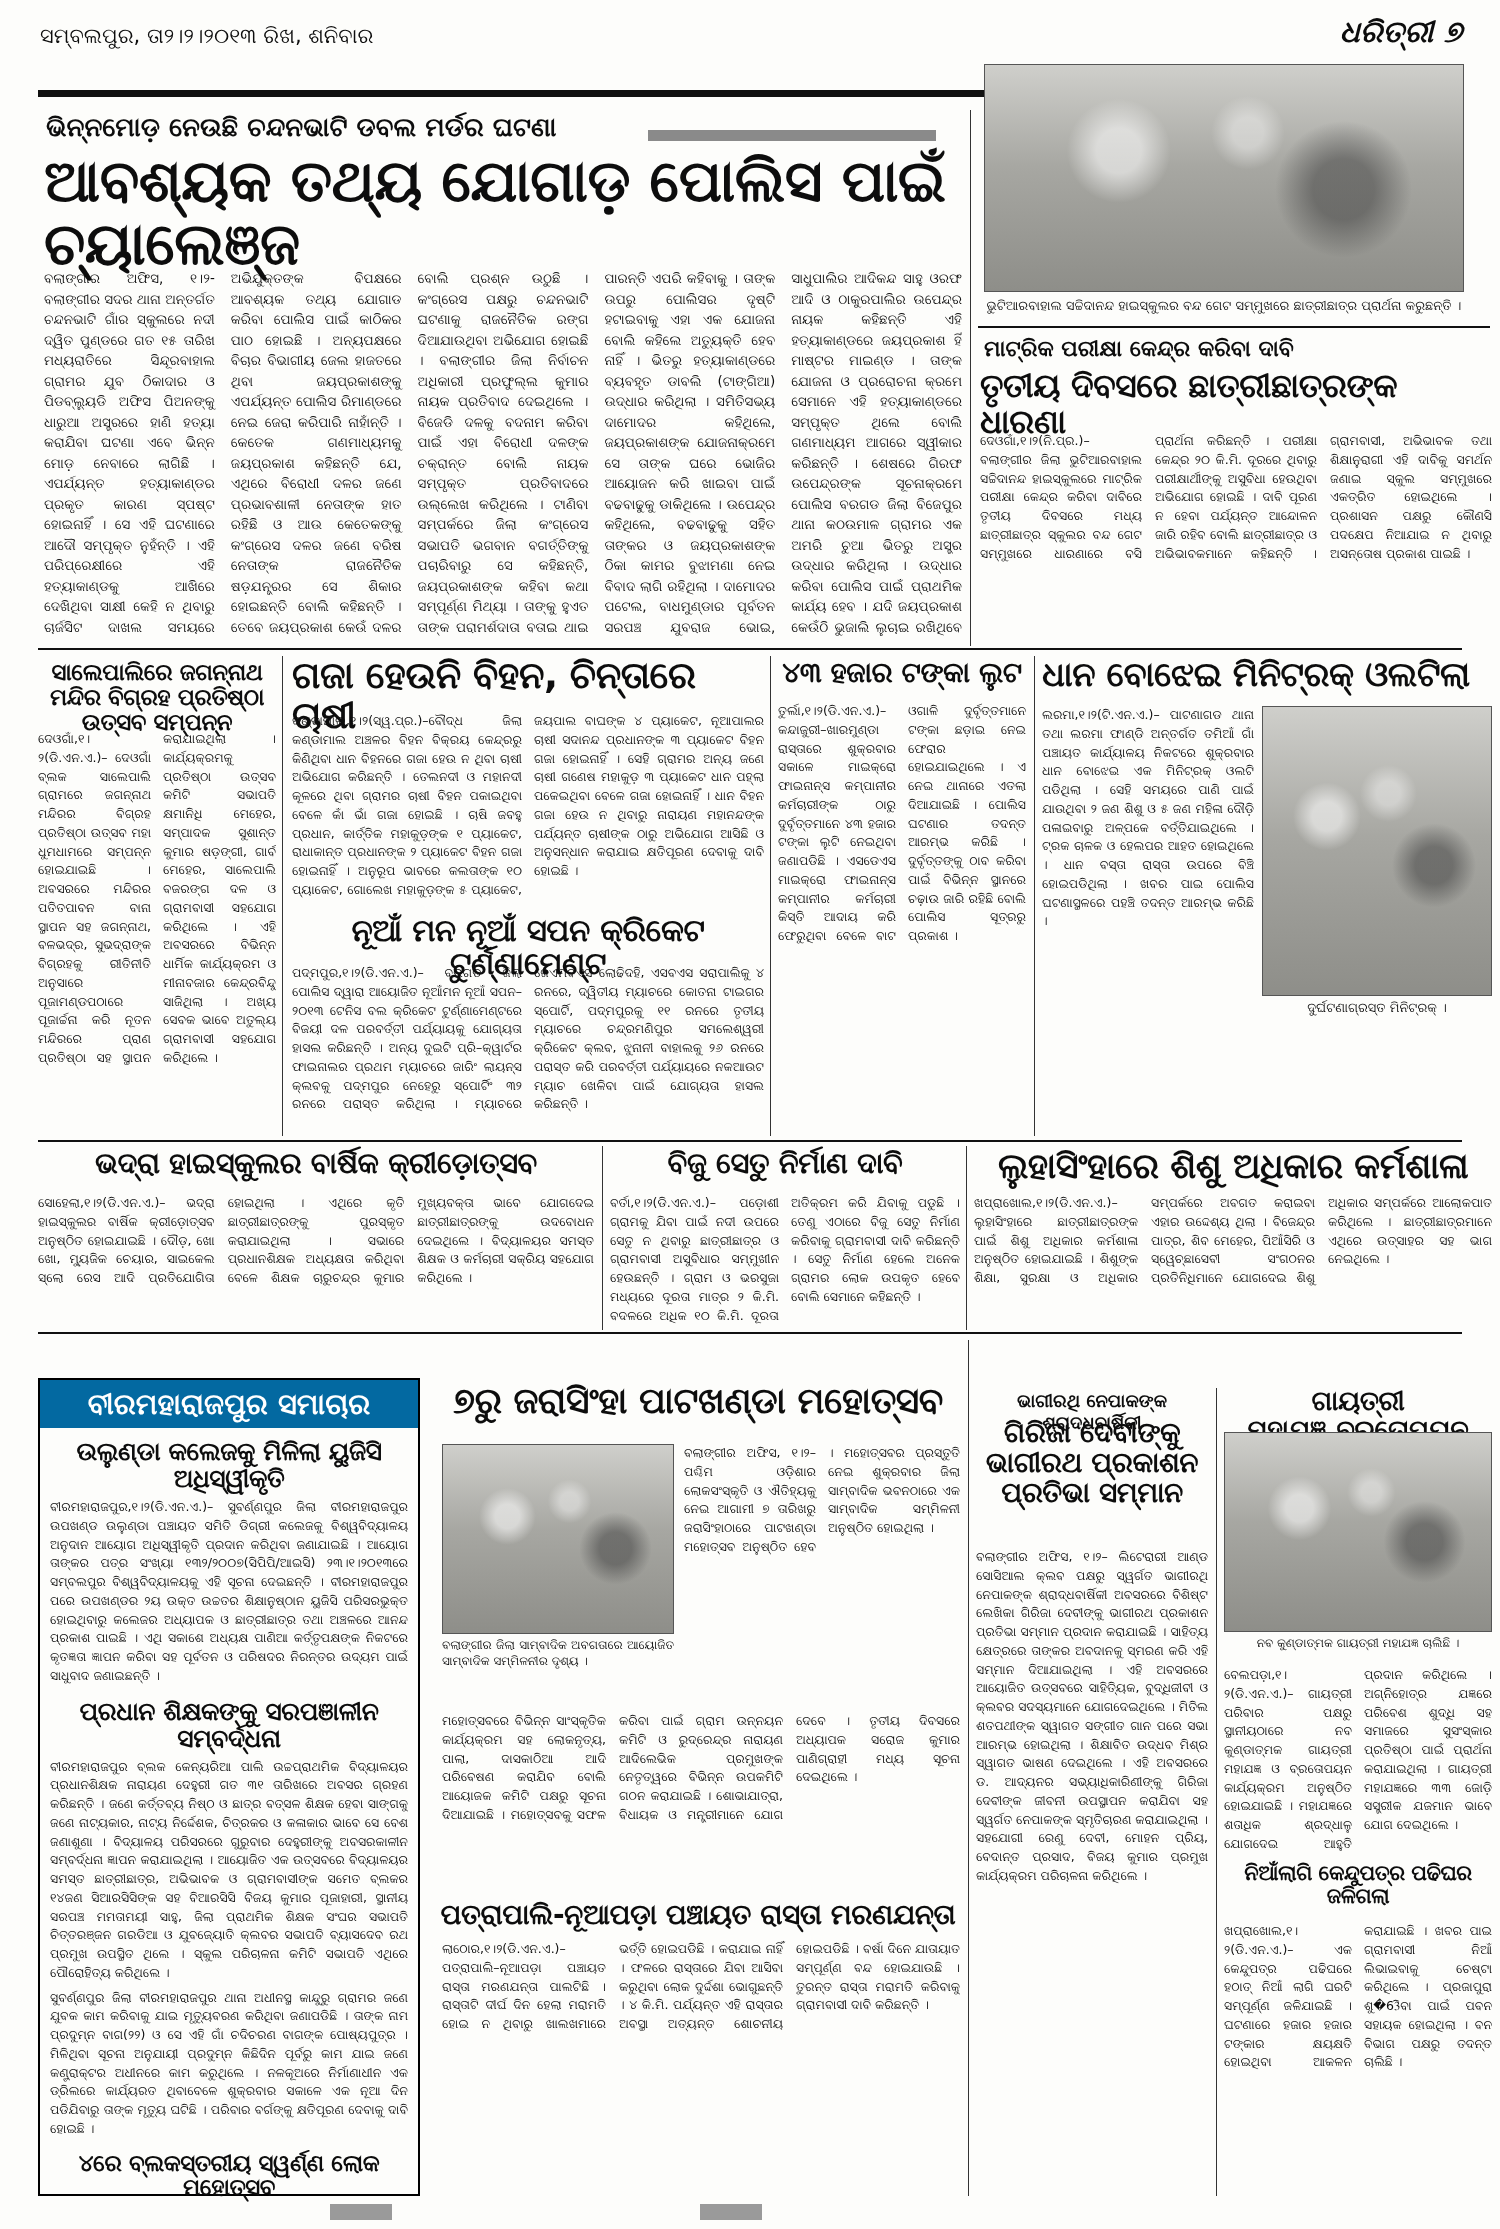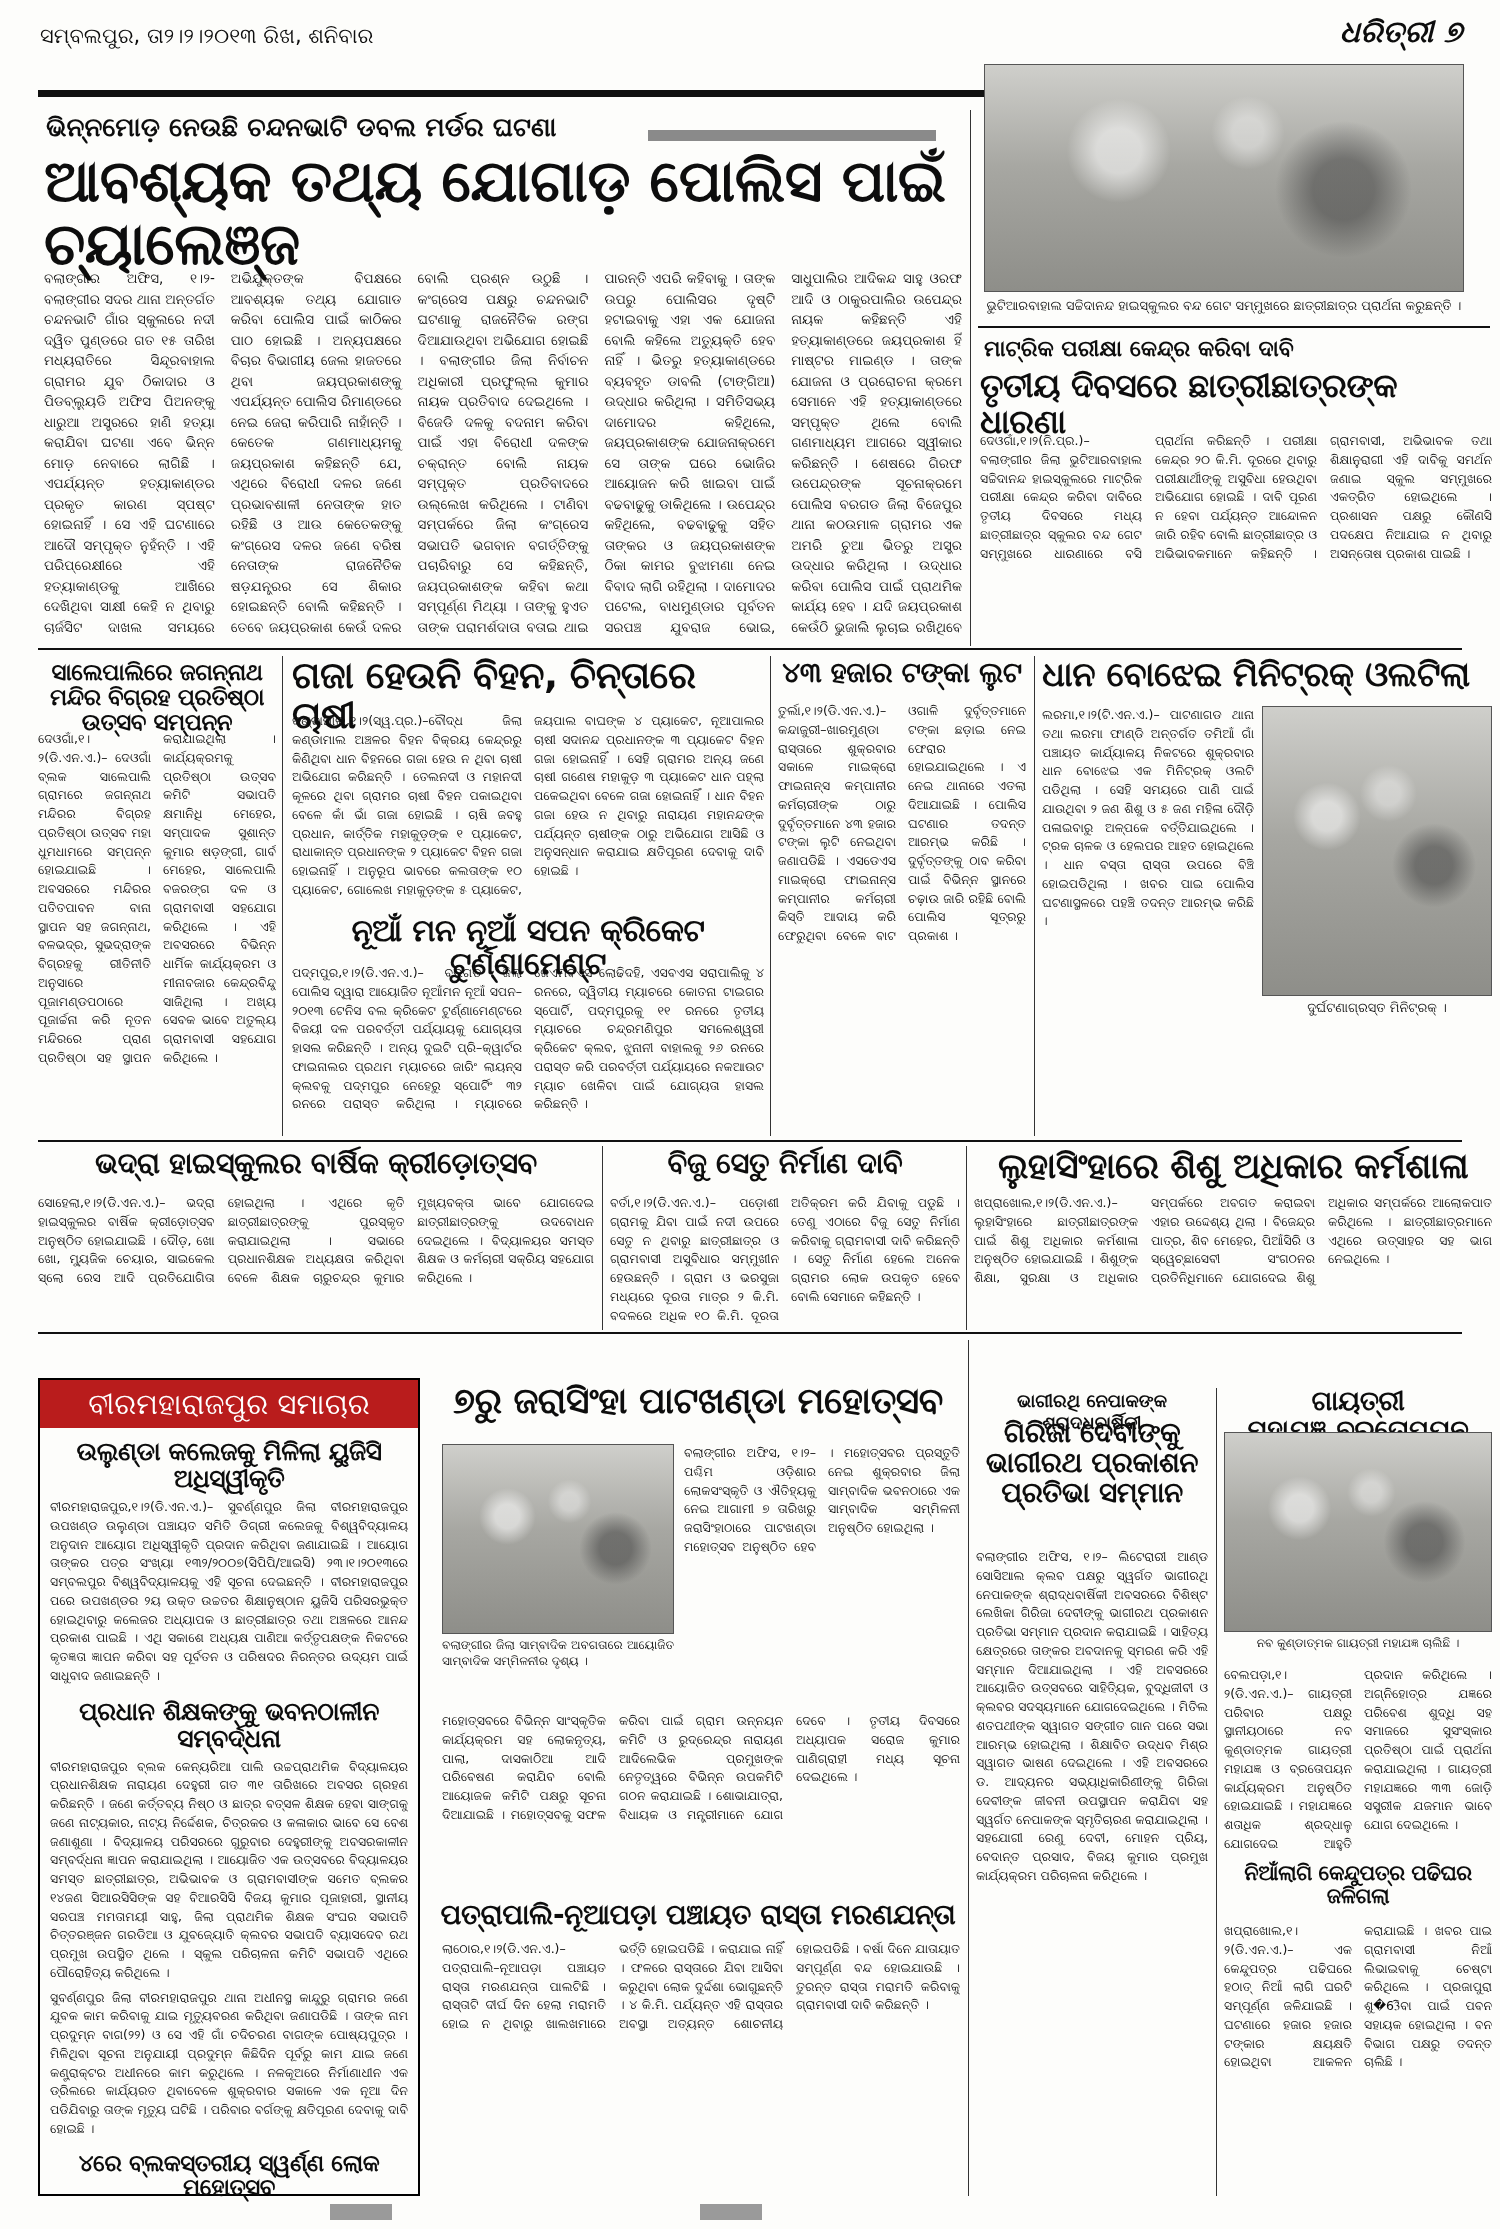--- a/index.html
+++ b/index.html
@@ -21,21 +21,21 @@
   .photo{
     background:
       radial-gradient(circle at 28% 38%, rgba(255,255,255,.55) 0 6%, rgba(255,255,255,0) 14%),
       radial-gradient(circle at 55% 30%, rgba(255,255,255,.4) 0 5%, rgba(255,255,255,0) 12%),
       radial-gradient(circle at 75% 55%, rgba(60,60,60,.5) 0 8%, rgba(60,60,60,0) 18%),
       linear-gradient(180deg,#cfcfcb 0%,#a7a7a2 45%,#8e8e89 100%);
     border:1px solid #555;box-sizing:border-box;
   }
   .caption{font-size:13px;line-height:1.3;}
   .banner{
-    background:#b91c1c;color:#fff;font-weight:normal;display:flex;
+    background:#0369a1;color:#fff;font-weight:bold;display:flex;
     align-items:center;justify-content:center;
   }
   .box{border:2px solid #000;box-sizing:border-box;background:#fdfdfb;}
   .cols2{column-count:2;column-gap:12px;}
   .cols3{column-count:3;column-gap:13px;}
   .cols5{column-count:5;column-gap:16px;}
   .kbar{background:#8a8a8a;}
   .footer-mark{background:#9a9a9a;}
 </style>
 </head>
@@ -98,21 +98,21 @@
 
   <div class="abs hrule" style="left:38px;top:1332px;width:1424px;height:2px;"></div>
 
   <div class="abs box" style="left:38px;top:1378px;width:382px;height:818px;padding:0 10px;">
     <div class="banner" style="margin:0 -10px;height:48px;font-size:29px;">ବୀରମହାରାଜପୁର ସମାଚାର</div>
     <div>
       <div class="headline center" style="font-size:25px;margin-top:10px;">ଉଲୁଣ୍ଡା କଲେଜକୁ ମିଳିଲା ୟୁଜିସି ଅଧିସ୍ୱୀକୃତି</div>
       <div class="body-sm just" style="margin-top:6px;">ବୀରମହାରାଜପୁର,୧।୨(ଡି.ଏନ.ଏ.)– ସୁବର୍ଣ୍ଣପୁର ଜିଲା ବୀରମହାରାଜପୁର ଉପଖଣ୍ଡ ଉଲୁଣ୍ଡା ପଞ୍ଚାୟତ ସମିତି ଡିଗ୍ରୀ କଲେଜକୁ ବିଶ୍ୱବିଦ୍ୟାଳୟ ଅନୁଦାନ ଆୟୋଗ ଅଧିସ୍ୱୀକୃତି ପ୍ରଦାନ କରିଥିବା ଜଣାଯାଇଛି । ଆୟୋଗ ତାଙ୍କର ପତ୍ର ସଂଖ୍ୟା ୧୩୨/୨୦୦୭(ସିପିପି/ଆଇସି) ୨୩।୧।୨୦୧୩ରେ ସମ୍ବଲପୁର ବିଶ୍ୱବିଦ୍ୟାଳୟକୁ ଏହି ସୂଚନା ଦେଇଛନ୍ତି । ବୀରମହାରାଜପୁର ପରେ ଉପଖଣ୍ଡର ୨ୟ ଉକ୍ତ ଉଚ୍ଚତର ଶିକ୍ଷାନୁଷ୍ଠାନ ୟୁଜିସି ପରିସରଭୁକ୍ତ ହୋଇଥିବାରୁ କଲେଜର ଅଧ୍ୟାପକ ଓ ଛାତ୍ରୀଛାତ୍ର ତଥା ଅଞ୍ଚଳରେ ଆନନ୍ଦ ପ୍ରକାଶ ପାଇଛି । ଏଥି ସକାଶେ ଅଧ୍ୟକ୍ଷ ପାଣିଆ କର୍ତ୍ତୃପକ୍ଷଙ୍କ ନିକଟରେ କୃତଜ୍ଞତା ଜ୍ଞାପନ କରିବା ସହ ପୂର୍ବତନ ଓ ପରିଷଦର ନିରନ୍ତର ଉଦ୍ୟମ ପାଇଁ ସାଧୁବାଦ ଜଣାଇଛନ୍ତି ।</div>
     </div>
     <div>
-      <div class="headline center" style="font-size:25px;margin-top:12px;">ପ୍ରଧାନ ଶିକ୍ଷକଙ୍କୁ ଭବନଠାଳୀନ ସମ୍ବର୍ଦ୍ଧନା</div>
+      <div class="headline center" style="font-size:25px;margin-top:12px;">ପ୍ରଧାନ ଶିକ୍ଷକଙ୍କୁ ସରପଞାଳୀନ ସମ୍ବର୍ଦ୍ଧନା</div>
       <div class="body-sm just" style="margin-top:6px;">ବୀରମହାରାଜପୁର ବ୍ଲକ କେନ୍ୟରିଆ ପାଲି ଉଚ୍ଚପ୍ରାଥମିକ ବିଦ୍ୟାଳୟର ପ୍ରଧାନଶିକ୍ଷକ ନାରାୟଣ ଦେହୁରୀ ଗତ ୩୧ ତାରିଖରେ ଅବସର ଗ୍ରହଣ କରିଛନ୍ତି । ଜଣେ କର୍ତ୍ତବ୍ୟ ନିଷ୍ଠ ଓ ଛାତ୍ର ବତ୍ସଳ ଶିକ୍ଷକ ହେବା ସାଙ୍ଗକୁ ଜଣେ ନାଟ୍ୟକାର, ନାଟ୍ୟ ନିର୍ଦ୍ଦେଶକ, ଚିତ୍ରକର ଓ କଳାକାର ଭାବେ ସେ ବେଶ ଜଣାଶୁଣା । ବିଦ୍ୟାଳୟ ପରିସରରେ ଗୁରୁବାର ଦେହୁରୀଙ୍କୁ ଅବସରକାଳୀନ ସମ୍ବର୍ଦ୍ଧନା ଜ୍ଞାପନ କରାଯାଇଥିଲା । ଆୟୋଜିତ ଏକ ଉତ୍ସବରେ ବିଦ୍ୟାଳୟର ସମସ୍ତ ଛାତ୍ରୀଛାତ୍ର, ଅଭିଭାବକ ଓ ଗ୍ରାମବାସୀଙ୍କ ସମେତ ବ୍ଲକର ୧୪ଜଣ ସିଆରସିସିଙ୍କ ସହ ବିଆରସିସି ବିଜୟ କୁମାର ପୂଜାହାରୀ, ସ୍ଥାନୀୟ ସରପଞ୍ଚ ମମତାମୟୀ ସାହୁ, ଜିଲା ପ୍ରାଥମିକ ଶିକ୍ଷକ ସଂଘର ସଭାପତି ଚିତ୍ତରଞ୍ଜନ ଗରଡିଆ ଓ ଯୁବଜ୍ୟୋତି କ୍ଲବର ସଭାପତି ବ୍ୟାସଦେବ ରଥ ପ୍ରମୁଖ ଉପସ୍ଥିତ ଥିଲେ । ସ୍କୁଲ ପରିଚାଳନା କମିଟି ସଭାପତି ଏଥିରେ ପୌରୋହିତ୍ୟ କରିଥିଲେ ।</div>
     </div>
     <div>
       <div class="body-sm just" style="margin-top:6px;">ସୁବର୍ଣ୍ଣପୁର ଜିଲା ବୀରମହାରାଜପୁର ଥାନା ଅଧୀନସ୍ଥ କାନ୍ଦୁରୁ ଗ୍ରାମର ଜଣେ ଯୁବକ କାମ କରିବାକୁ ଯାଇ ମୃତ୍ୟୁବରଣ କରିଥିବା ଜଣାପଡିଛି । ତାଙ୍କ ନାମ ପ୍ରଦୁମ୍ନ ବାଗ(୨୨) ଓ ସେ ଏହି ଗାଁ ଚଦିଚରଣ ବାଗଙ୍କ ପୋଷ୍ୟପୁତ୍ର । ମିଳିଥିବା ସୂଚନା ଅନୁଯାୟୀ ପ୍ରଦୁମ୍ନ କିଛିଦିନ ପୂର୍ବରୁ କାମ ଯାଇ ଜଣେ କଣ୍ଟ୍ରାକ୍ଟର ଅଧୀନରେ କାମ କରୁଥିଲେ । ନଳକୂଅରେ ନିର୍ମାଣାଧୀନ ଏକ ଡ୍ରିଲରେ କାର୍ଯ୍ୟରତ ଥିବାବେଳେ ଶୁକ୍ରବାର ସକାଳେ ଏକ ନୂଆ ଦିନ ପଡିଯିବାରୁ ତାଙ୍କ ମୃତ୍ୟୁ ଘଟିଛି । ପରିବାର ବର୍ଗଙ୍କୁ କ୍ଷତିପୂରଣ ଦେବାକୁ ଦାବି ହୋଇଛି ।</div>
     </div>
     <div>
       <div class="headline center" style="font-size:23px;margin-top:12px;">୪ରେ ବ୍ଲକସ୍ତରୀୟ ସ୍ୱର୍ଣ୍ଣ ଲୋକ ମହୋତ୍ସବ</div>
 
     </div>
   </div>

